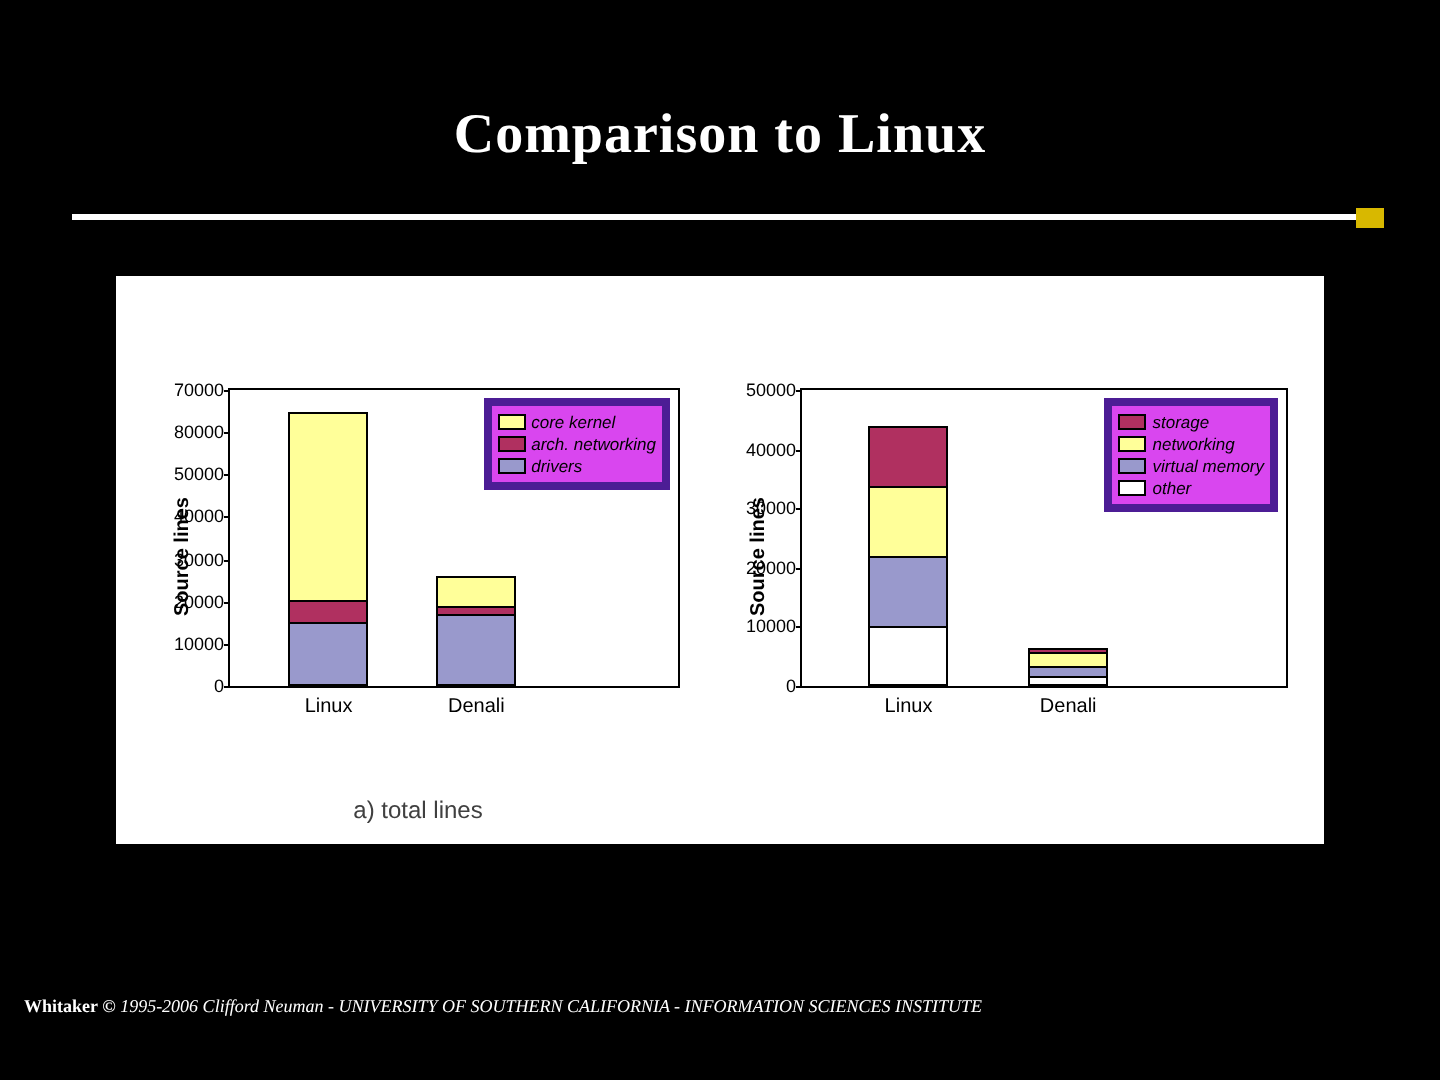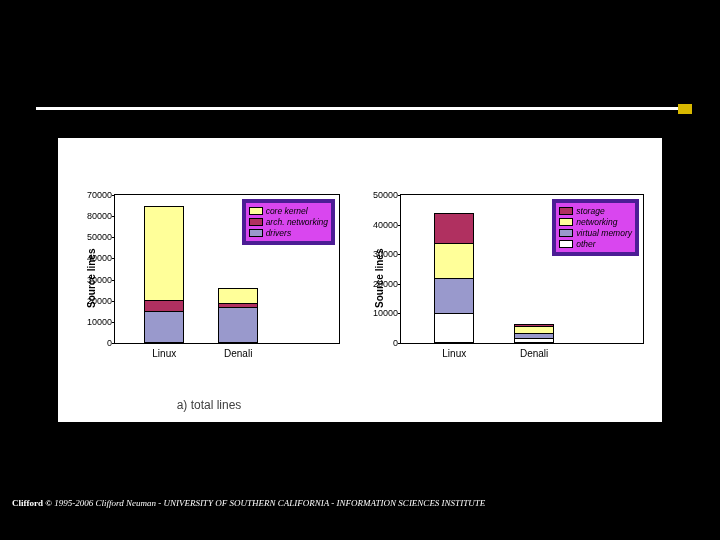--- a/index.html
+++ b/index.html
@@ -161,20 +161,21 @@
     font-style: italic;
     font-family: Georgia, 'Times New Roman', serif;
   }
   .copyright .cw { font-style: normal; font-weight: bold; }
 </style>
 </head>
 <body>
 
 <div class="slide">
 
+  <div class="title">Comparison to Linux</div>
 
   <div class="rule-wrap">
     <div class="rule-line"></div>
     <div class="rule-box"></div>
   </div>
 
   <div class="figure">
 
     <div class="panels">
 
@@ -276,17 +277,17 @@
             </div>
           </div>
         <div class="caption b">b) core kernel breakdown</div>
       </div>
 
     </div>
   </div>
 
 
   <div class="copyright">
-    <span class="cw">Clifford © </span>
+    <span class="cw">Whitaker © </span>
     <span>1995-2006 Clifford Neuman - UNIVERSITY OF SOUTHERN CALIFORNIA - INFORMATION SCIENCES INSTITUTE</span>
   </div>
 
 </div>
 
 </body></html>

